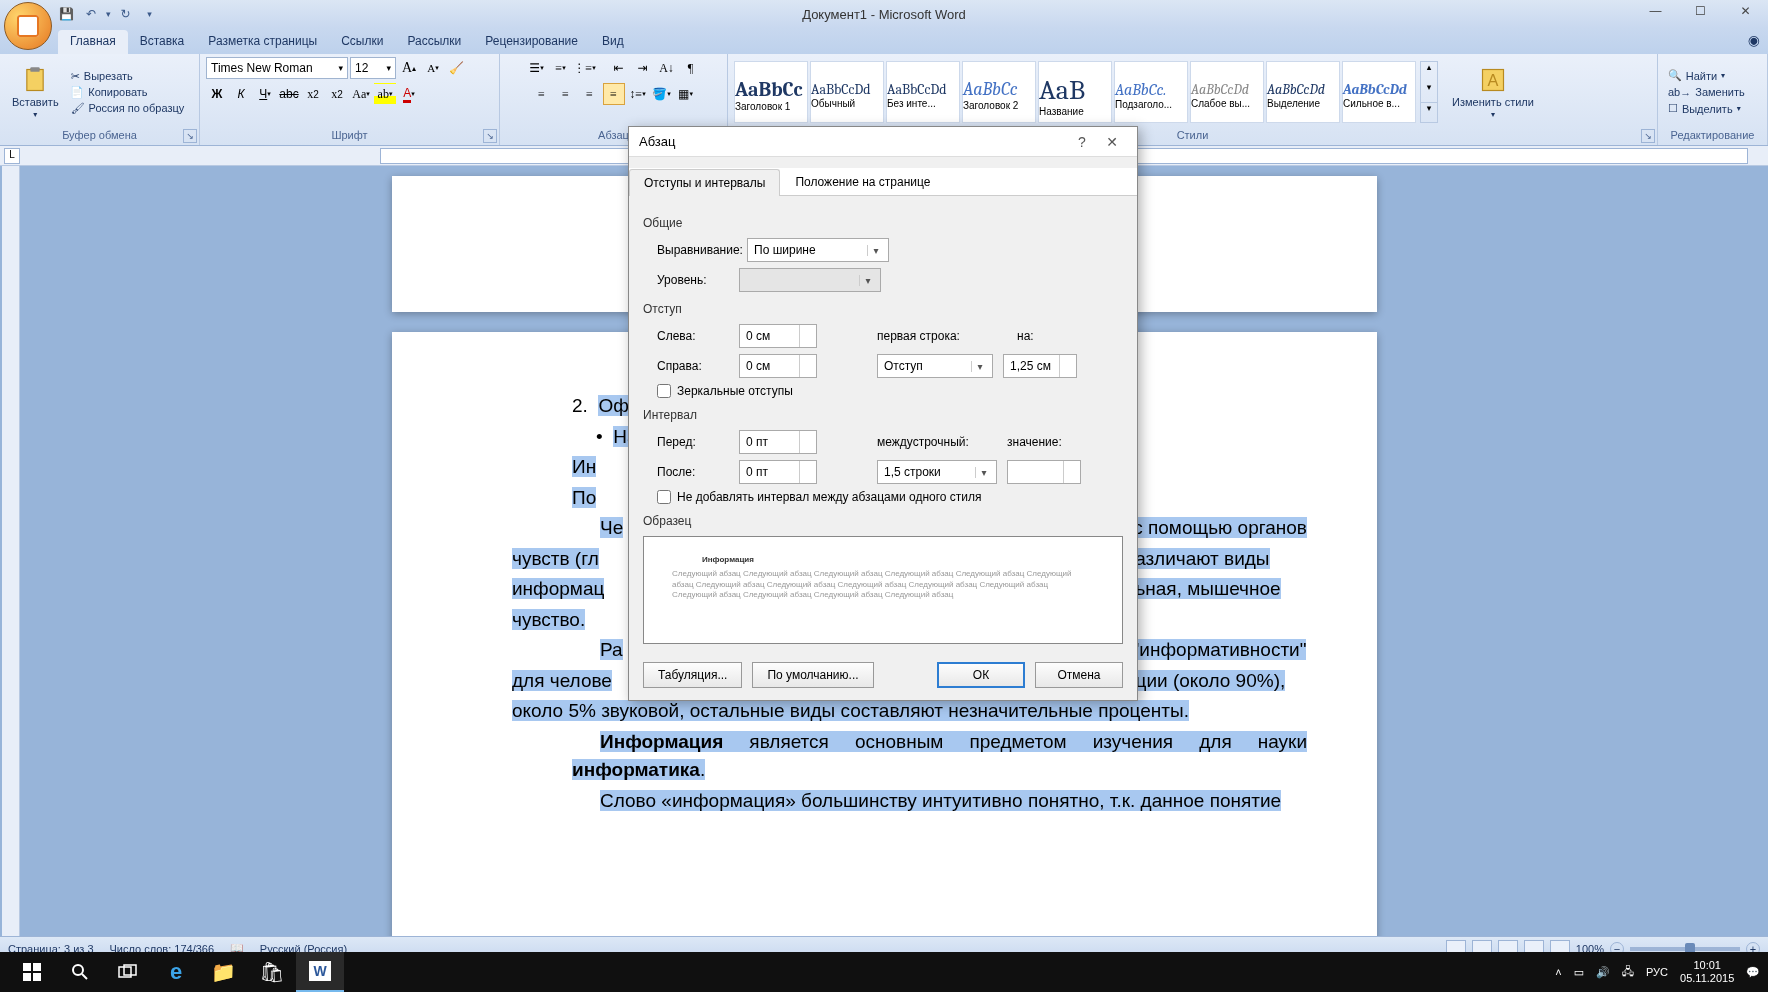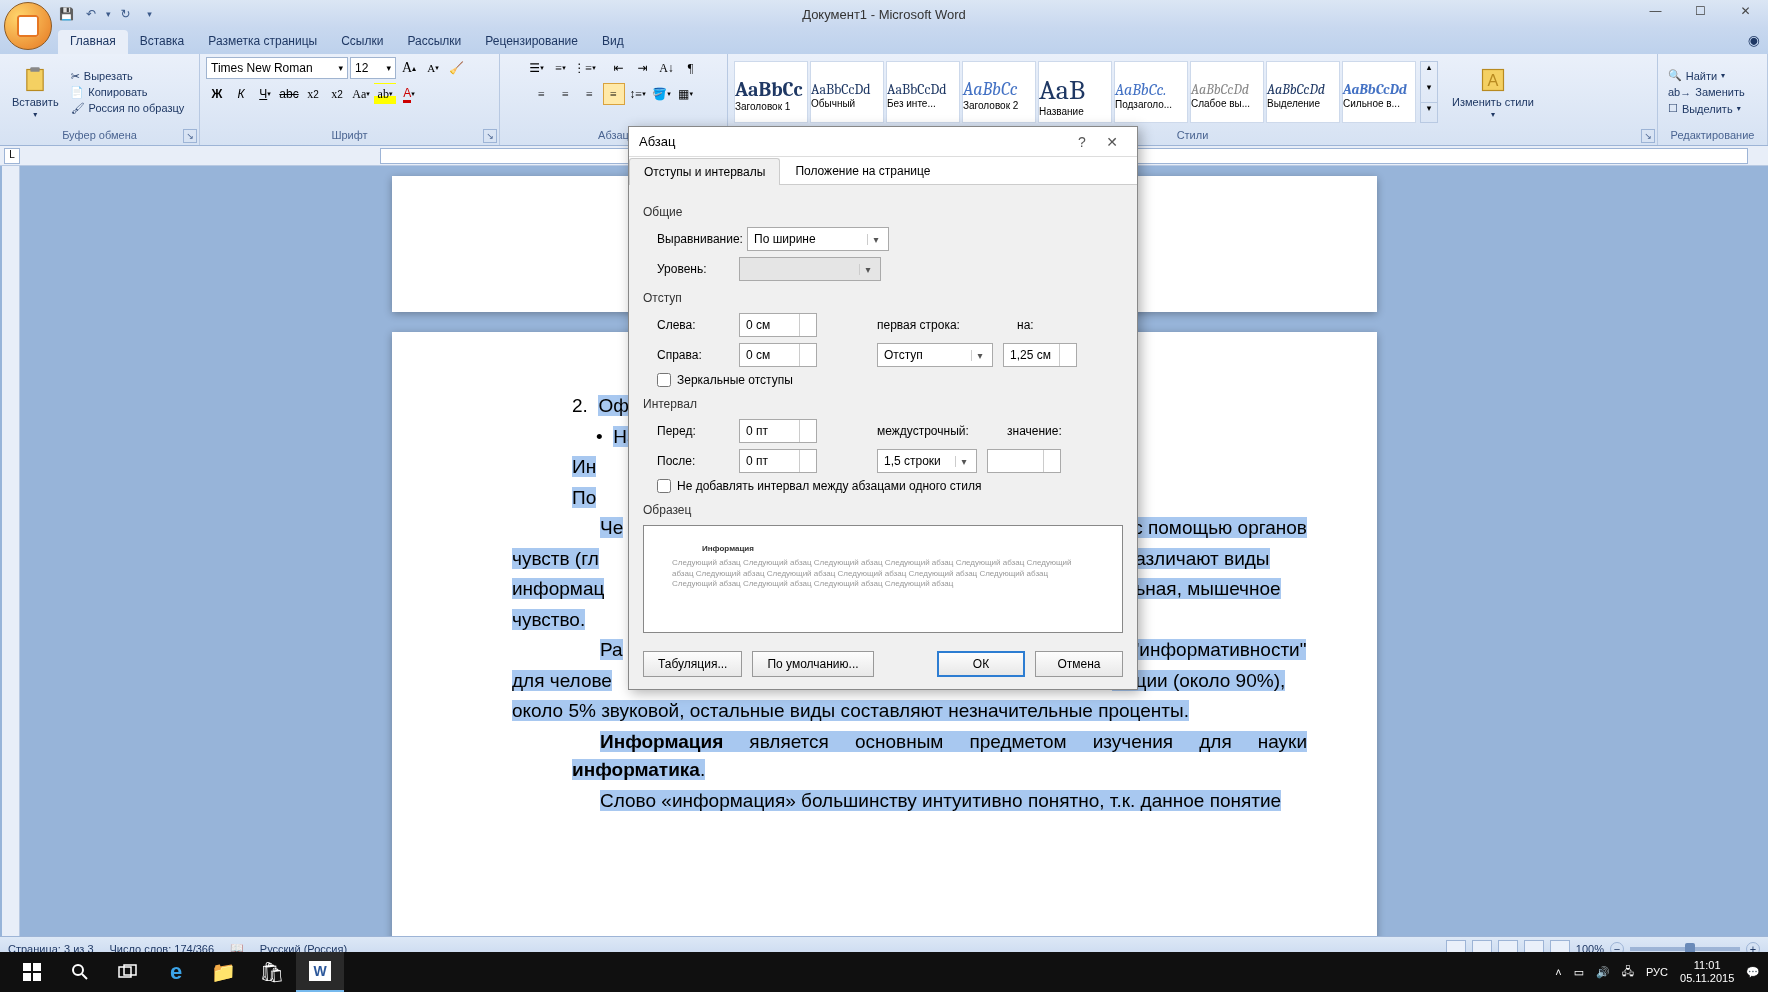--- a/index.html
+++ b/index.html
@@ -53,21 +53,21 @@
 .doc-text { font-family: "Times New Roman", serif; font-size: 19px; line-height: 1.5; color: #000; text-align: justify; }
 .doc-text .sel { background: #a8c8f0; }
 .doc-text p { margin-bottom: 2px; }
 
 
 .dialog-overlay { position: absolute; top: 0; left: 0; right: 0; bottom: 0; z-index: 100; }
 .dialog { position: absolute; left: 628px; top: 126px; width: 510px; background: #f0f0f0; border: 1px solid #888; box-shadow: 3px 3px 12px rgba(0,0,0,.3); font-size: 12px; }
 .dialog-title { height: 30px; display: flex; align-items: center; padding: 0 10px; background: #fff; border-bottom: 1px solid #ddd; }
 .dialog-title-text { flex: 1; font-size: 13px; }
 .dialog-title-btn { width: 30px; text-align: center; font-size: 14px; color: #555; cursor:pointer; }
-.dialog-tabs { display: flex; background: #fff; border-bottom: 1px solid #ccc; }
+.dialog-tabs { display: flex; background: #fff; border-bottom: 1px solid #ccc; margin-top: 11px; }
 .dialog-tab { padding: 6px 14px; border: 1px solid transparent; border-bottom: none; font-size: 12px; cursor:pointer; }
 .dialog-tab.active { background: #f0f0f0; border-color: #ccc; border-radius: 3px 3px 0 0; position: relative; top: 1px; }
 .dialog-body { padding: 10px 14px 12px; }
 .dlg-section { font-size: 12px; color: #333; margin: 10px 0 8px; }
 .dlg-row { display: flex; align-items: center; margin-bottom: 6px; }
 .dlg-label { width: 96px; padding-left: 14px; }
 .dlg-label2 { width: 120px; }
 .dlg-combo { border: 1px solid #aaa; background: #fff; height: 24px; display: flex; align-items: center; padding: 0 6px; position:relative; }
 .dlg-combo.disabled { background: #e5e5e5; }
 .dlg-combo::after { content: "▾"; position:absolute; right:4px; font-size:10px; color:#555; width:16px; text-align:center; border-left:1px solid #ccc; }
@@ -388,21 +388,21 @@
         <span style="width:10px;"></span>
         <span>значение:</span>
       </div>
       <div class="dlg-row">
         <span class="dlg-label">После:</span>
         <div class="dlg-spin">
             <span>0 пт</span>
             <span class="arrows">▴<br>▾</span>
           </div>
         <span style="width:60px;"></span>
-        <div class="dlg-combo" style="width:100px;">
+        <div class="dlg-combo" style="width:120px;">
             <span>1,5 строки</span>
           </div>
         <span style="width:10px;"></span>
         <div class="dlg-spin" style="width:74px;">
             <span></span>
             <span class="arrows">▴<br>▾</span>
           </div>
       </div>
       <label class="dlg-check">
         <input type="checkbox" style="">
@@ -477,18 +477,18 @@
   <div class="task-item active">
       <span style="color:#2b579a;background:#fff;padding:2px 4px;font-weight:bold;font-size:14px;">W</span>
     </div>
   <div class="tray">
     <span>˄</span>
     <span>▭</span>
     <span>🔊</span>
     <span>🖧</span>
     <span>РУС</span>
     <div class="tray-clock">
-      <div>11:01</div>
+      <div>10:01</div>
       <div>05.11.2015</div>
     </div>
     <span>💬</span>
   </div>
 </div>
 
 </body></html>

